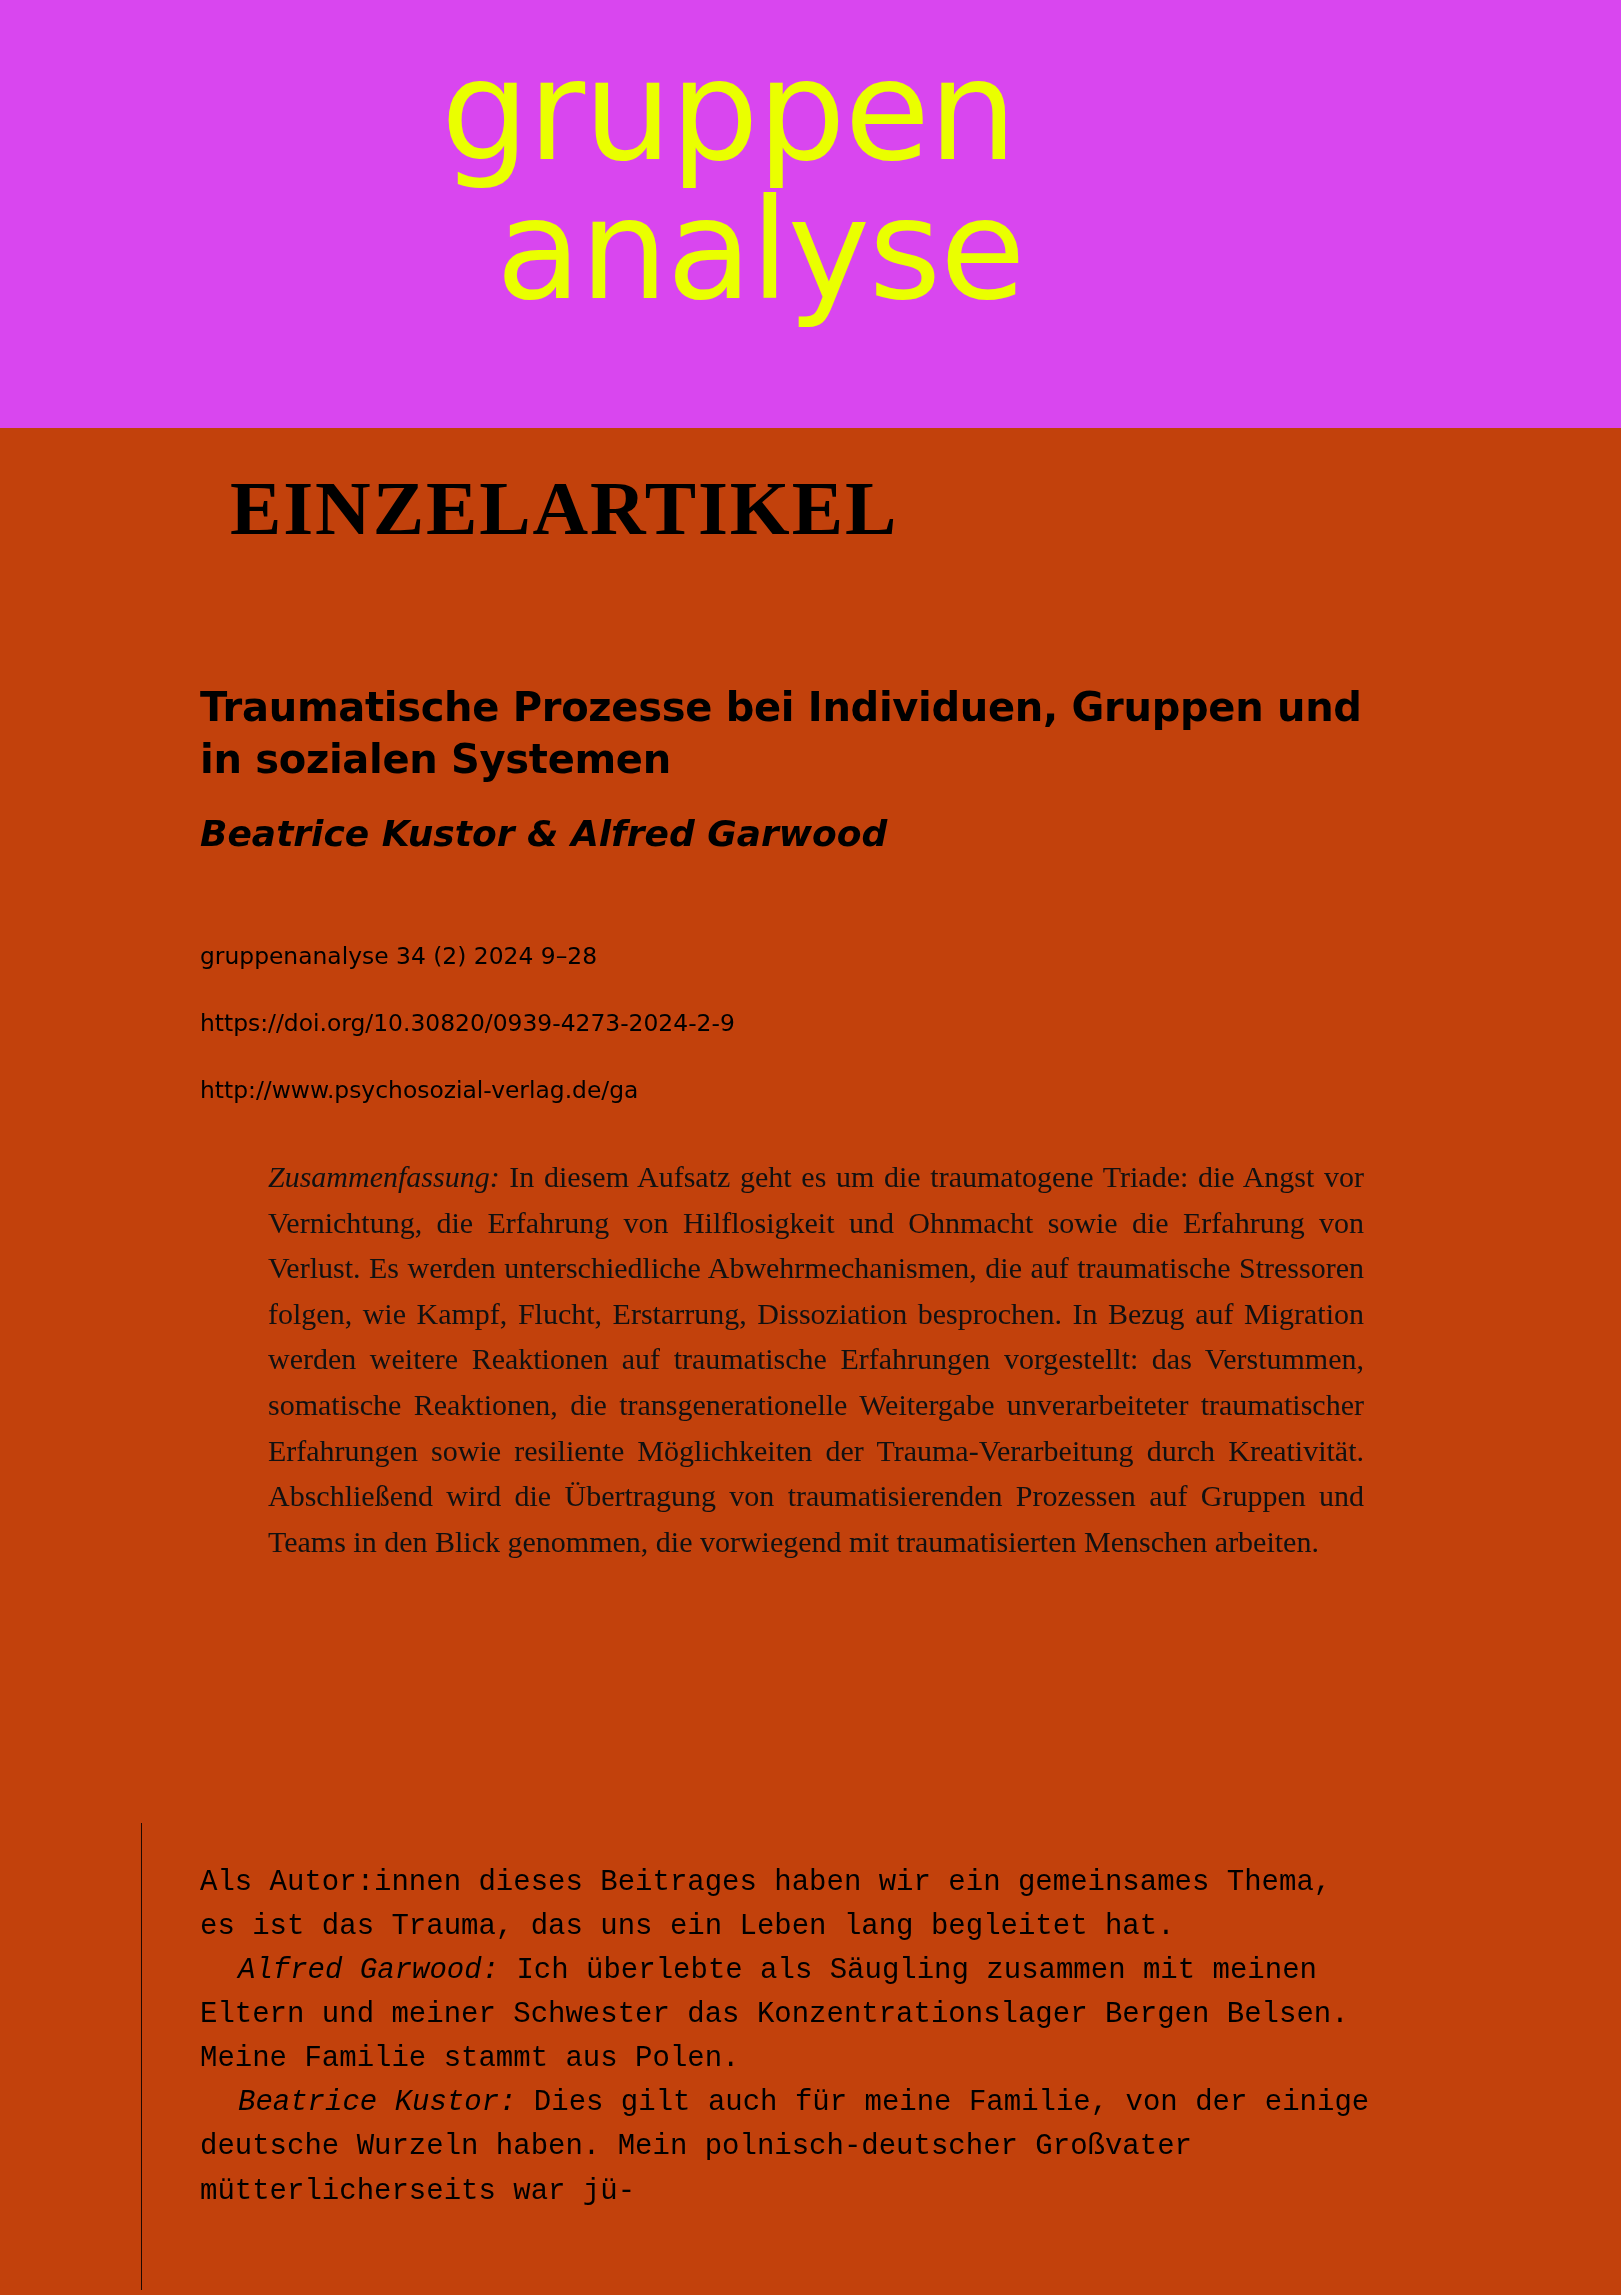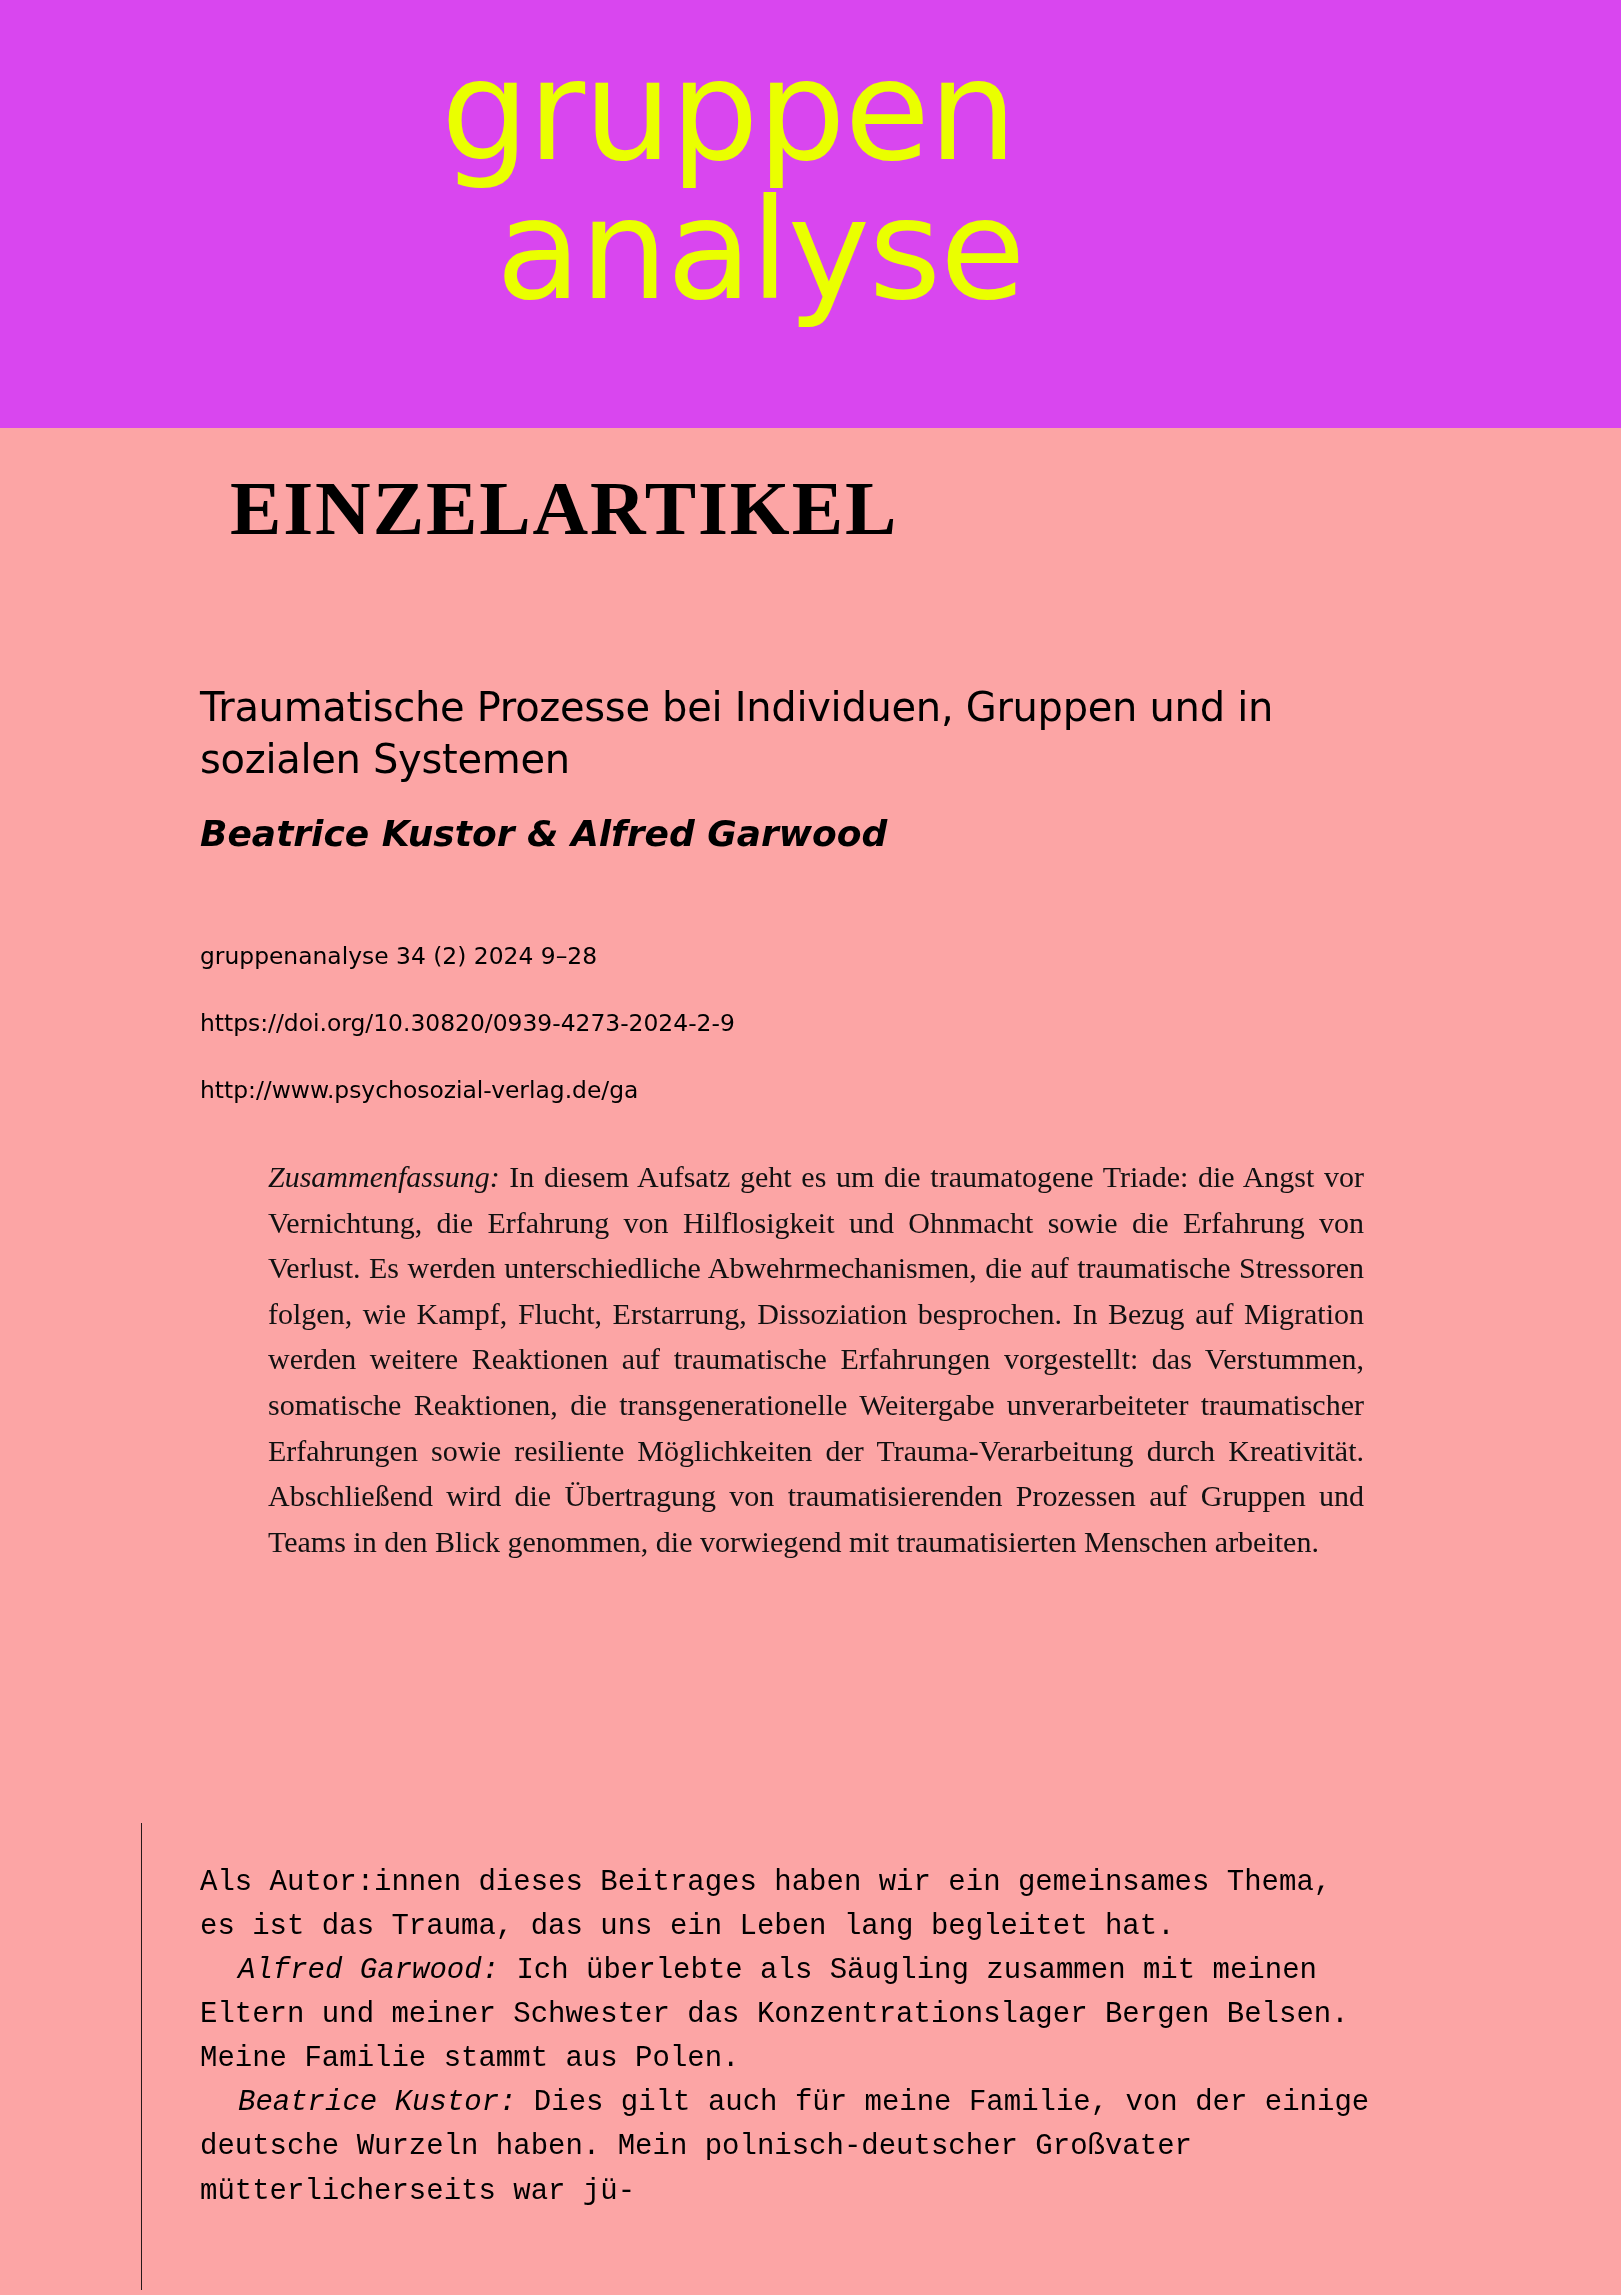--- a/index.html
+++ b/index.html
@@ -49,21 +49,21 @@
     margin: 6.5px 0 0 68px;
   }
 
   
   .page {
     position: absolute;
     left: 0;
     top: 428px;
     width: 1622px;
     height: 1867px;
-    background: #fca5a5;
+    background: #c2410c;
   }
 
   .rule-left {
     position: absolute;
     left: 141px;
     top: 1395px;
     width: 1.3px;
     height: 467px;
     background: #000000;
     opacity: 0.85;
@@ -81,21 +81,21 @@
     color: #000000;
     white-space: nowrap;
   }
 
   .article-title {
     position: absolute;
     left: 200px;
     top: 253px;
     width: 1168px;
     font-family: "DejaVu Sans", sans-serif;
-    font-weight: 400;
+    font-weight: 700;
     font-size: 40px;
     line-height: 1.30;
     color: #000000;
     letter-spacing: -0.3px;
   }
 
   .authors {
     position: absolute;
     left: 200px;
     top: 383px;

